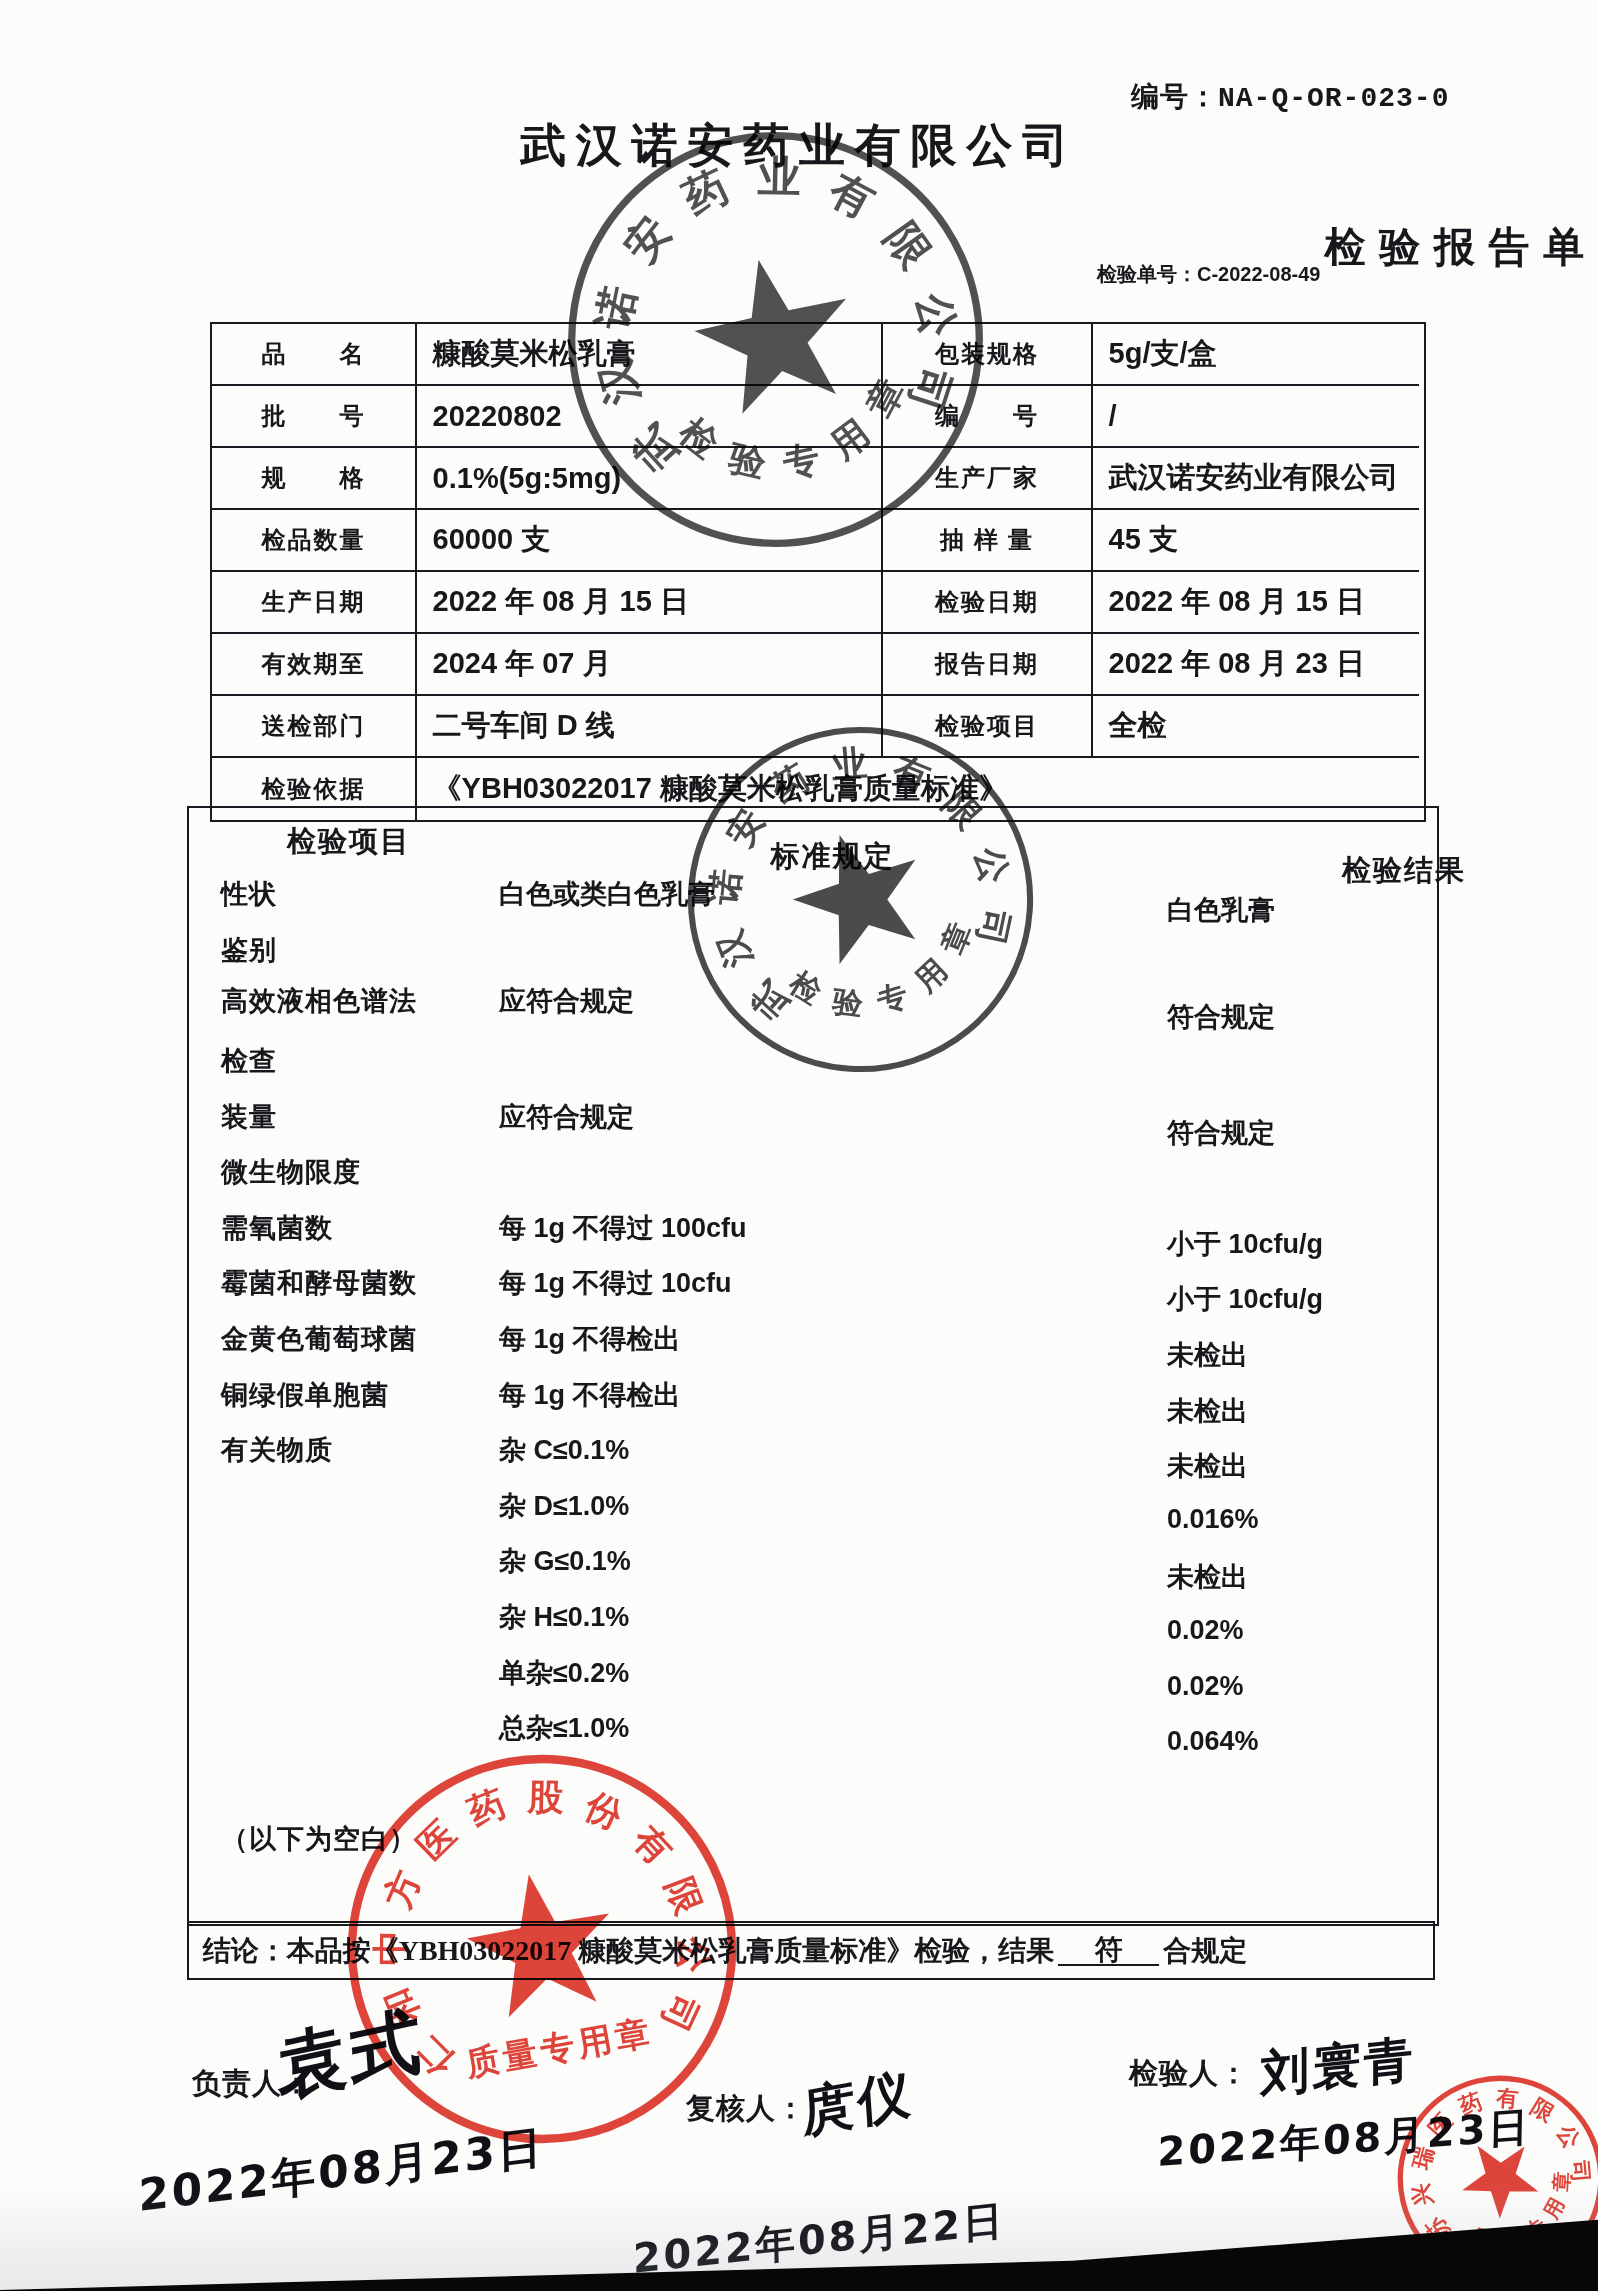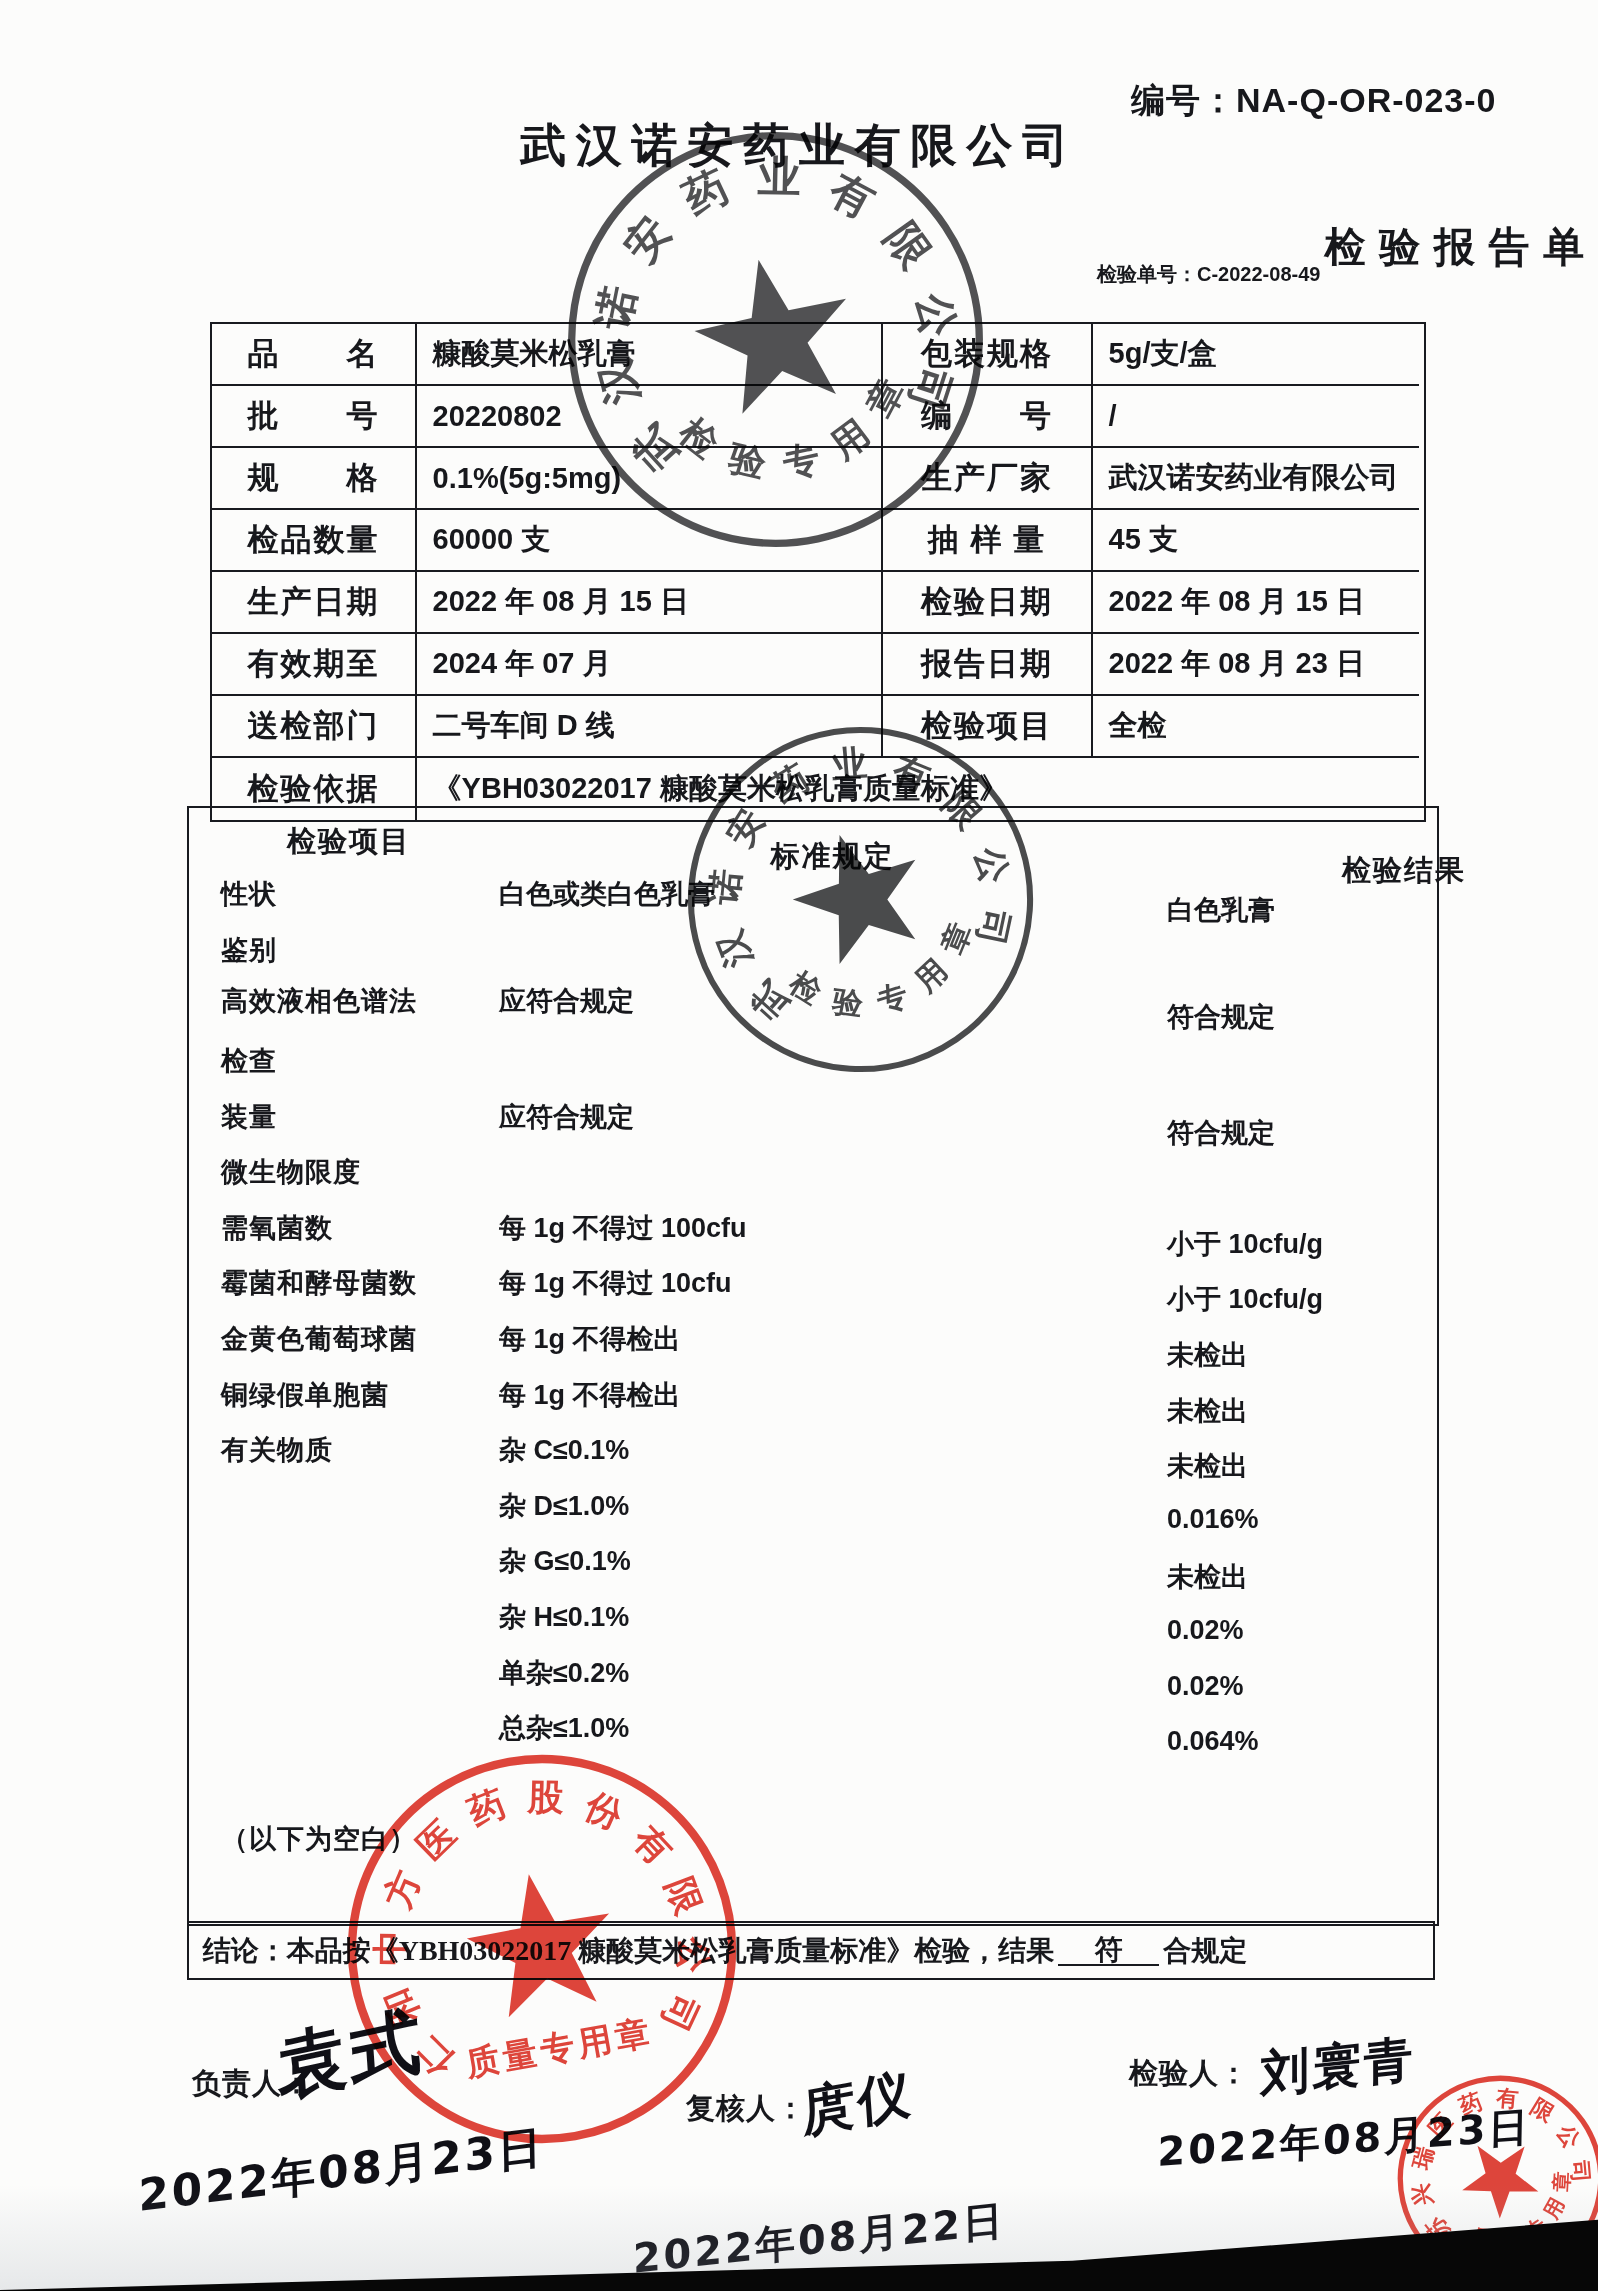--- a/index.html
+++ b/index.html
@@ -3,36 +3,36 @@
 <meta charset="utf-8">
 <style>
   html,body{margin:0;padding:0;}
   body{
     width:1598px;height:2292px;position:relative;overflow:hidden;
     background:#fcfcfb;color:#17181c;
     font-family:"Liberation Serif","DejaVu Serif",serif;
   }
   .abs{position:absolute;}
   
-  #doc-code{left:1131px;top:78px;font-size:34px;font-weight:700;letter-spacing:1px;
-    font-family:Liberation Sans, sans-serif;}
+  #doc-code{left:1131px;top:78px;font-size:28px;font-weight:700;letter-spacing:1px;
+    font-family:Liberation Mono, monospace;}
   #company-title{left:0;top:115px;width:1598px;text-align:center;font-size:46px;font-weight:700;
     letter-spacing:9.8px;}
   #report-title{left:0;top:220px;width:1598px;text-align:right;font-size:41px;font-weight:700;
     letter-spacing:13.7px;}
   #report-no{left:1097px;top:261px;font-size:20px;font-weight:700;
     font-family:"Liberation Sans","DejaVu Sans",sans-serif;}
   
   #info{left:210px;top:322px;width:1212px;border:2.9px solid #181a1f;display:grid;
     grid-template-columns:205px 466px 210px 326px;background:transparent;}
   #info .c{border-right:2px solid #181a1f;border-bottom:2px solid #181a1f;height:60px;
     display:flex;align-items:center;overflow:visible;white-space:nowrap;}
   #info .noR{border-right:none;}
   #info .noB{border-bottom:none;}
-  #info .lbl{justify-content:center;font-size:31px;font-weight:700;letter-spacing:2px;text-align:center;}
+  #info .lbl{justify-content:center;font-size:24px;font-weight:700;letter-spacing:2px;text-align:center;}
   #info .val{padding-left:15.6px;font-size:29px;font-weight:700;
     font-family:"Liberation Sans","DejaVu Sans",sans-serif;}
   #info .basis{height:62px;}
   
   #results{left:187px;top:806px;width:1248px;height:1116px;border:2.9px solid #181a1f;}
   .rhead{position:absolute;font-size:29px;font-weight:700;letter-spacing:2px;}
   .rrow{position:absolute;left:0;width:100%;height:55px;}
   .rrow span{position:absolute;white-space:nowrap;font-size:27px;font-weight:700;}
   .ri{left:32px;top:0;letter-spacing:1px;}
   .rs{left:310px;top:0;font-family:"Liberation Sans","DejaVu Sans",sans-serif;}

